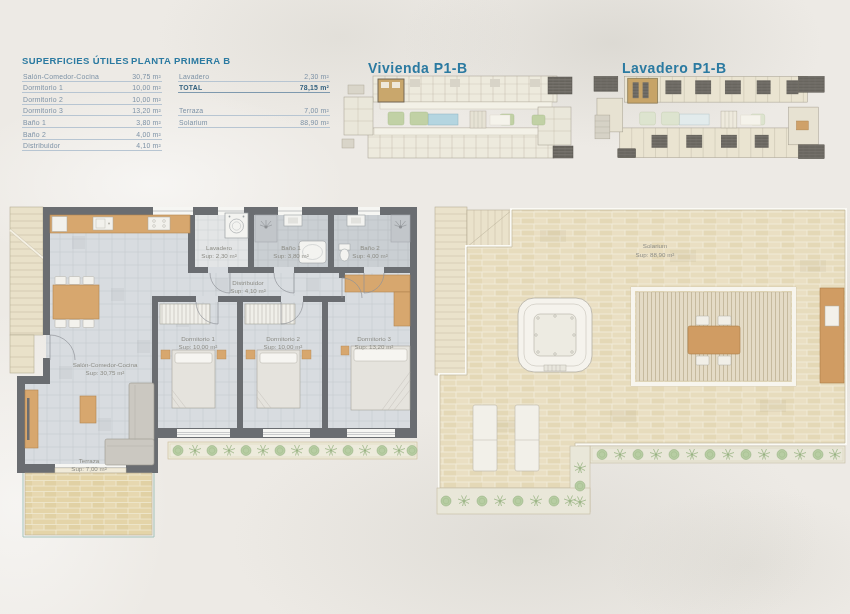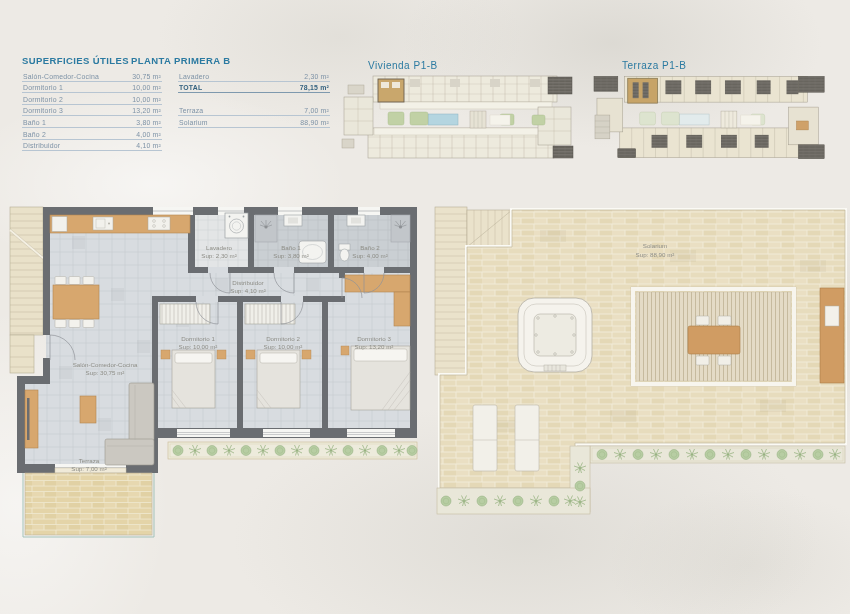--- a/index.html
+++ b/index.html
@@ -7,21 +7,21 @@
        font-family:"Liberation Sans",sans-serif;overflow:hidden;}
   .texture{position:absolute;inset:0;pointer-events:none;background:
     radial-gradient(ellipse 300px 150px at 72% 7%, rgba(200,198,190,.45), transparent 70%),
     radial-gradient(ellipse 260px 130px at 40% 6%, rgba(206,204,196,.35), transparent 70%),
     radial-gradient(ellipse 420px 200px at 62% 88%, rgba(202,200,192,.40), transparent 70%),
     radial-gradient(ellipse 300px 160px at 96% 52%, rgba(206,204,196,.38), transparent 70%),
     radial-gradient(ellipse 280px 140px at 18% 30%, rgba(255,255,255,.55), transparent 70%),
     radial-gradient(ellipse 220px 280px at 2% 82%, rgba(255,255,255,.5), transparent 70%),
     radial-gradient(ellipse 200px 110px at 88% 92%, rgba(208,206,198,.35), transparent 70%);}
   .hdr{position:absolute;color:#2b7aa1;font-weight:bold;font-size:9.5px;letter-spacing:.4px;white-space:nowrap;}
-  .mini-lbl{position:absolute;color:#2b7aa1;font-weight:normal;font-size:10px;letter-spacing:.5px;white-space:nowrap;}
+  .mini-lbl{position:absolute;color:#2b7aa1;font-weight:bold;font-size:14px;letter-spacing:.5px;white-space:nowrap;}
   .tbl{position:absolute;font-size:6.9px;color:#7d92a6;letter-spacing:.2px;}
   .trow{display:flex;justify-content:space-between;align-items:flex-end;
         height:11.6px;border-bottom:1px solid #b7c5d2;padding:0 1px 1px 1px;box-sizing:border-box;}
   .trow.total{color:#33617f;font-weight:bold;border-bottom:1.7px solid #7e99ae;}
   .tspacer{height:11.6px;}
   svg{position:absolute;}
   svg text{font-family:"Liberation Sans",sans-serif;font-size:6.2px;fill:#8e8e87;text-anchor:middle;}
 </style>
 </head>
 <body>
@@ -125,21 +125,21 @@
       <span>Terraza</span>
       <span>7,00 m²</span>
     </div>
   <div class="trow">
       <span>Solarium</span>
       <span>88,90 m²</span>
     </div>
 </div>
 
 <div class="mini-lbl" style="left:368px;top:60px">Vivienda P1-B</div>
-<div class="mini-lbl" style="left:622px;top:60px">Terraza P1-B</div>
+<div class="mini-lbl" style="left:622px;top:60px">Lavadero P1-B</div>
 
 <svg style="left:340px;top:73px" width="260" height="92" viewBox="0 0 260 92">
   <g>
     <rect x="33" y="3" width="184" height="26" fill="#edeadd" stroke="#a39d8e" stroke-width="0.5"></rect>
     <path d="M45 3V29M57 3V29M69 3V29M81 3V29M93 3V29M105 3V29M117 3V29M129 3V29M141 3V29M153 3V29M165 3V29M177 3V29M189 3V29M201 3V29M213 3V29" stroke="#b4ac9a" stroke-width="0.35"></path>
     <path d="M33 11H217M33 21H217" stroke="#b4ac9a" stroke-width="0.25"></path>
     <rect x="70" y="6" width="10" height="8" fill="#d8d4c8"></rect>
       <rect x="110" y="6" width="10" height="8" fill="#d8d4c8"></rect>
     <rect x="150" y="6" width="10" height="8" fill="#d8d4c8"></rect>
       <rect x="190" y="6" width="10" height="8" fill="#d8d4c8"></rect>

